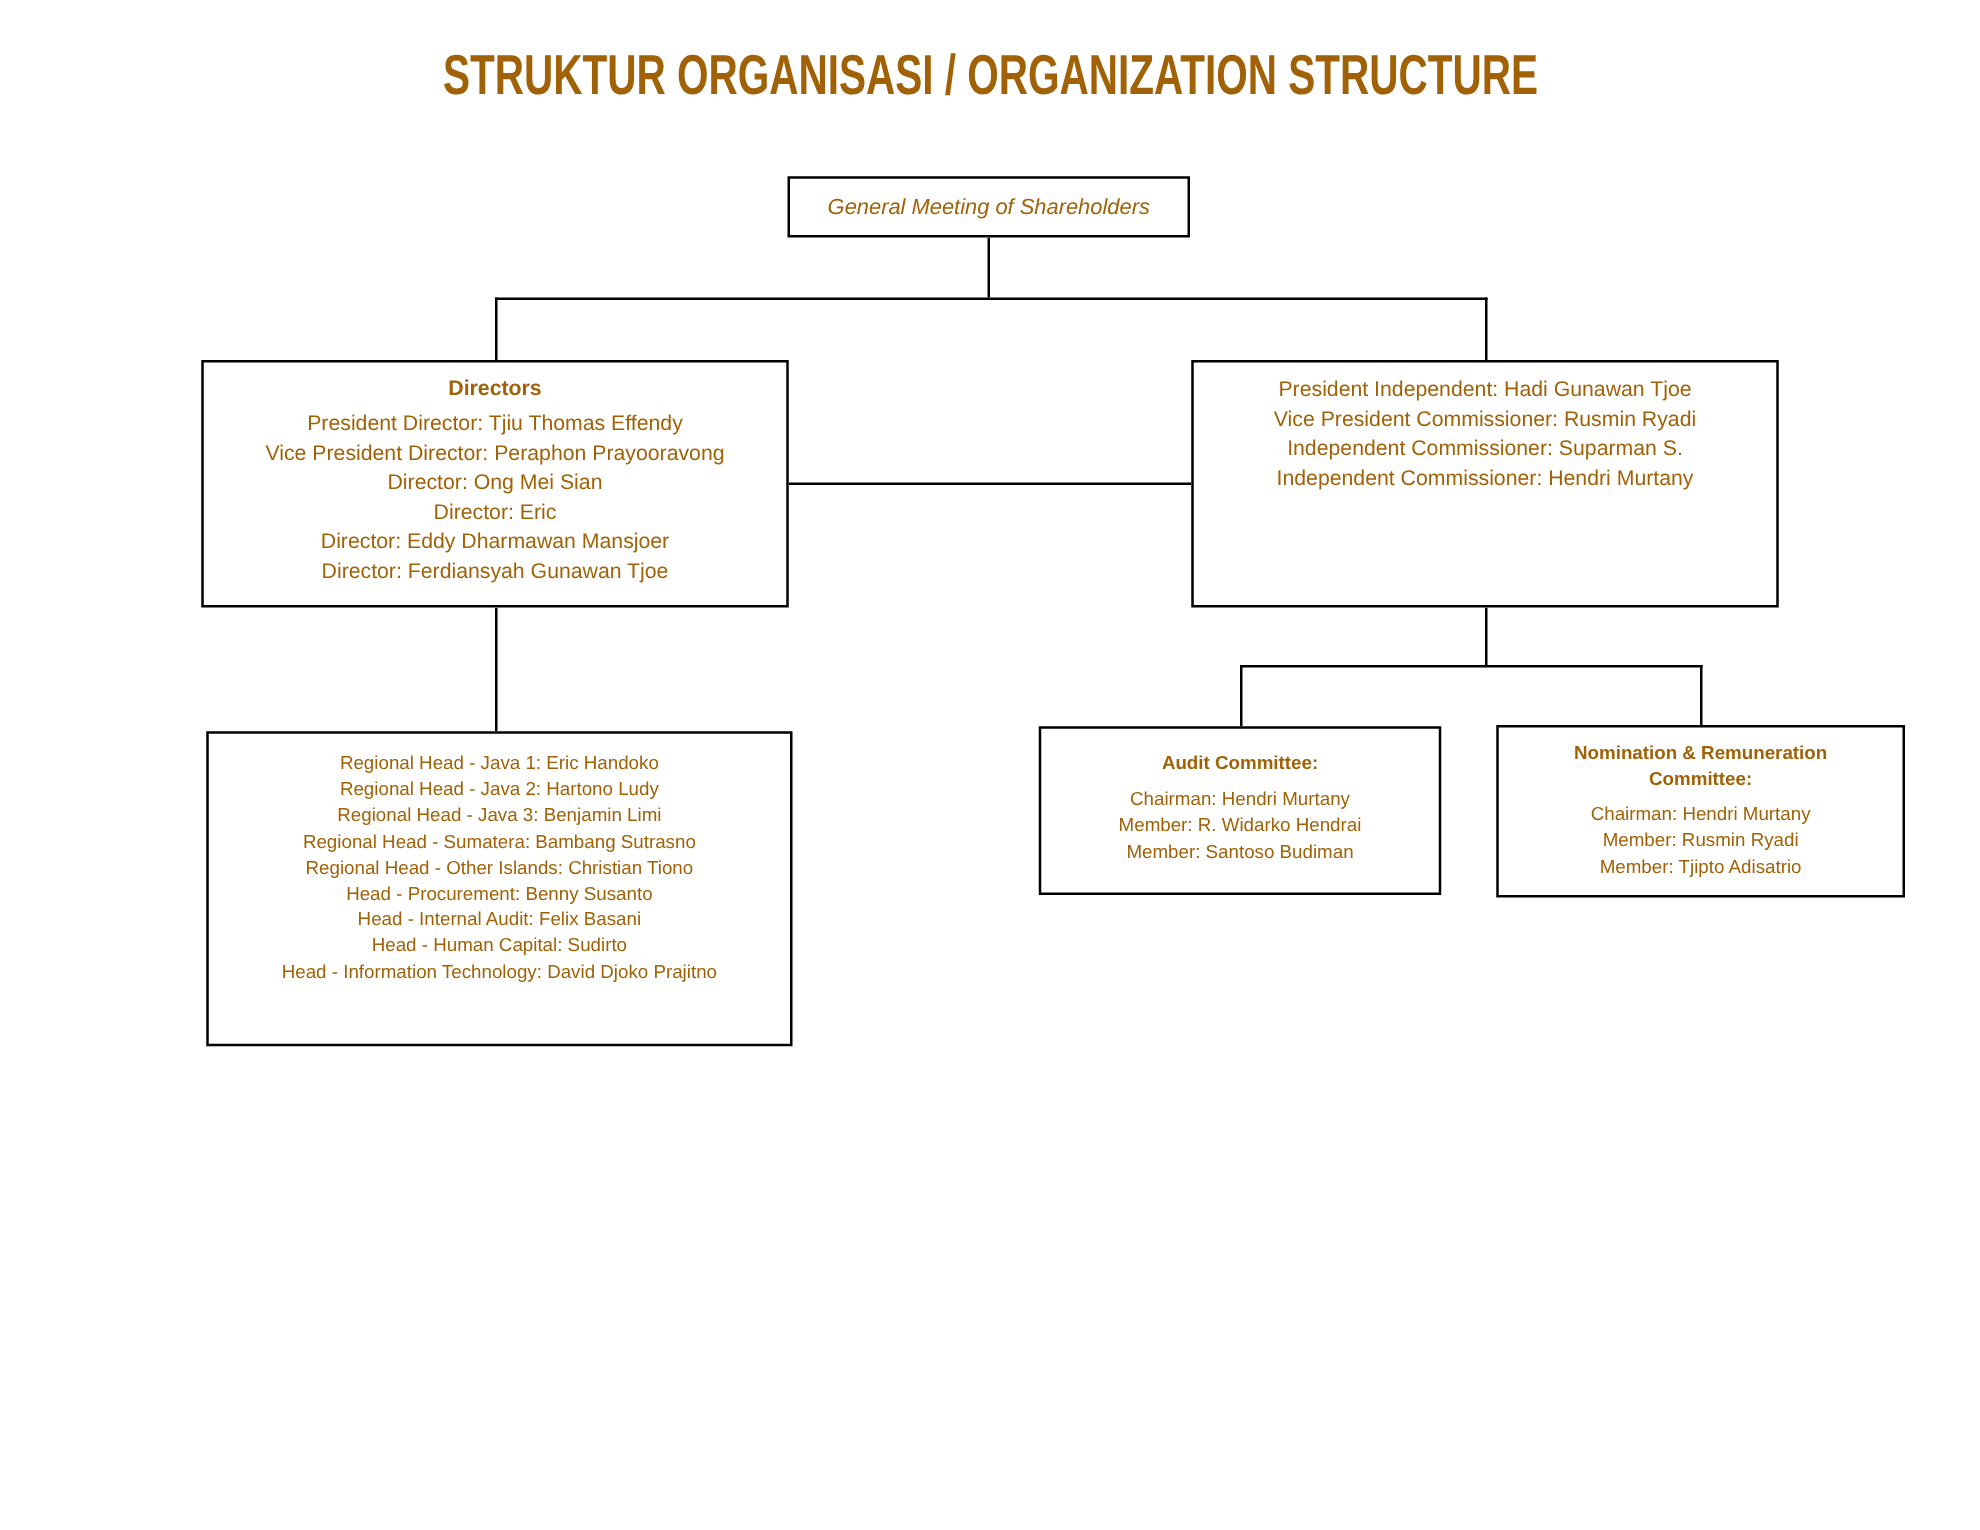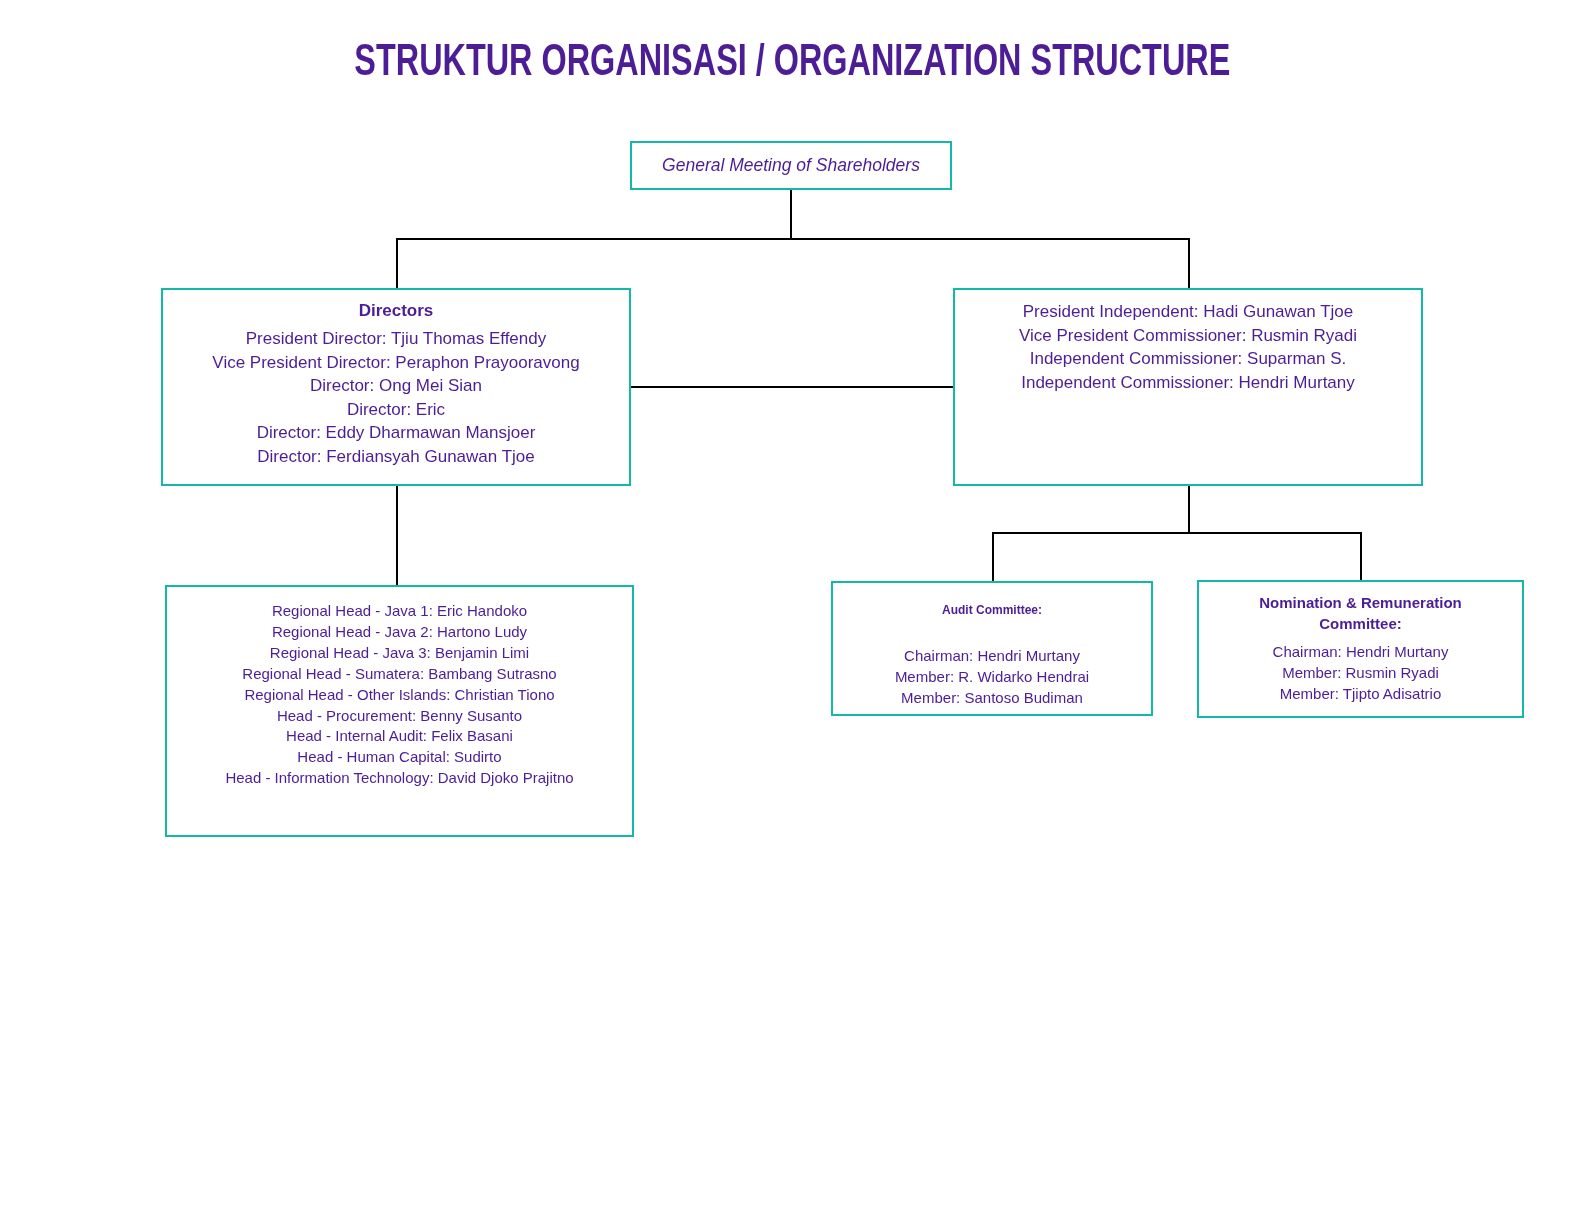--- a/index.html
+++ b/index.html
@@ -6,21 +6,21 @@
     margin: 0;
     padding: 0;
     background: #ffffff;
   }
   #canvas {
     position: relative;
     width: 1584px;
     height: 1224px;
     background: #ffffff;
     font-family: "Liberation Sans", sans-serif;
-    color: #4c1d95;
+    color: #a16207;
     overflow: hidden;
   }
   .page-title-wrap {
     position: absolute;
     top: 34px;
     left: 0;
     width: 1584px;
     text-align: center;
   }
   .page-title {
@@ -29,21 +29,21 @@
     font-weight: bold;
     letter-spacing: 0px;
     white-space: nowrap;
     transform: scaleX(0.72);
     transform-origin: 50% 50%;
   }
   .node {
     position: absolute;
     box-sizing: border-box;
     background: #ffffff;
-    border: 2px solid #14b8a6;
+    border: 2px solid #000000;
     text-align: center;
   }
   .node .body-line {
     white-space: nowrap;
   }
   
   .gms {
     left: 630px; top: 141px; width: 322px; height: 49px;
     font-style: italic;
     font-size: 17.5px;
@@ -67,21 +67,21 @@
   .heads {
     left: 165px; top: 585px; width: 469px; height: 252px;
     padding-top: 14px;
   }
   .heads .body-line { font-size: 15px; line-height: 20.9px; }
   
   .audit {
     left: 831px; top: 581px; width: 322px; height: 135px;
     padding-top: 17px;
   }
-  .audit .node-title { font-size: 12px; font-weight: bold; line-height: 21px; margin-bottom: 24px; }
+  .audit .node-title { font-size: 15px; font-weight: bold; line-height: 21px; margin-bottom: 8px; }
   .audit .body-line  { font-size: 15px; line-height: 21px; }
   
   .nomination {
     left: 1197px; top: 580px; width: 327px; height: 138px;
     padding-top: 10px;
   }
   .nomination .node-title { font-size: 15px; font-weight: bold; line-height: 21px; }
   .nomination .title-block { margin-bottom: 7px; }
   .nomination .body-line  { font-size: 15px; line-height: 21px; }
   

